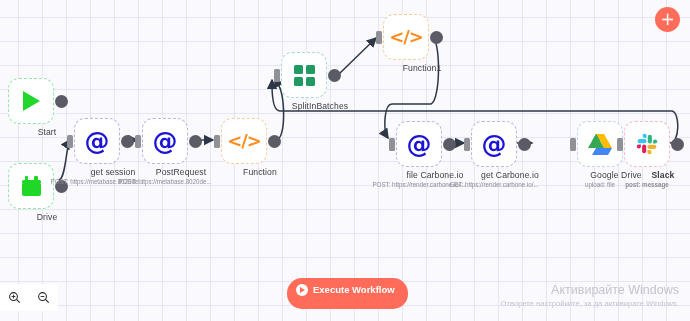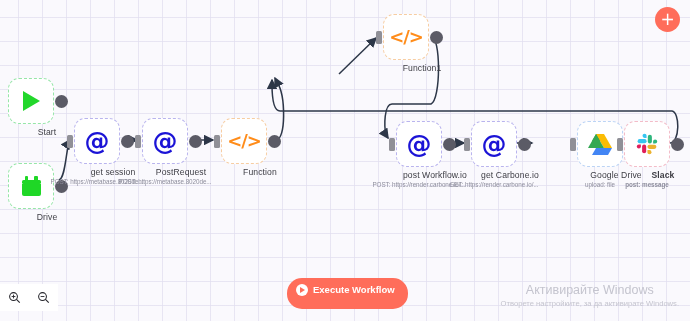--- a/index.html
+++ b/index.html
@@ -89,21 +89,21 @@
     font-size:9.5px;font-weight:bold;cursor:pointer;white-space:nowrap;
   }
   #exec-btn .pico{
     width:12px;height:12px;border-radius:50%;background:#fff;
     display:flex;align-items:center;justify-content:center;flex:none;
   }
   #exec-btn .pico i{
     width:0;height:0;border-style:solid;border-width:3px 0 3px 5px;
     border-color:transparent transparent transparent #ff6d5a;margin-left:1px;
   }
-  #watermark{position:absolute;right:11px;bottom:12px;text-align:center;color:#c4c4ce;}
+  #watermark{position:absolute;right:11px;bottom:12px;text-align:right;color:#c4c4ce;}
   #wm-title{font-size:12.5px;line-height:15px;}
   #wm-sub{font-size:7.6px;line-height:11px;}
 </style>
 </head>
 <body>
 
 <div id="canvas">
 
   <svg id="wires" viewBox="0 0 690 321">
     <defs>
@@ -181,37 +181,50 @@
 
   <div class="node b-orange" style="left:221px;top:118px;">
     <div class="box">
       <span class="ic ic-code">&lt;/&gt;</span>
     </div>
     <span class="port-in"></span>
     <span class="port-out"></span>
     <span class="caption">Function</span>
   </div>
 
+  <div class="node b-teal" style="left:281px;top:52px;">
+    <div class="box">
+      <span class="ic ic-batches">
+        <i></i>
+          <i></i>
+          <i></i>
+          <i></i>
+      </span>
+    </div>
+    <span class="port-in"></span>
+    <span class="port-out"></span>
+    <span class="caption">SplitInBatches</span>
+  </div>
 
   <div class="node b-orange" style="left:383px;top:14px;">
     <div class="box">
       <span class="ic ic-code">&lt;/&gt;</span>
     </div>
     <span class="port-in"></span>
     <span class="port-out"></span>
     <span class="caption">Function1</span>
   </div>
 
   <div class="node b-purple" style="left:396px;top:121px;">
     <div class="box">
       <span class="ic ic-at">@</span>
     </div>
     <span class="port-in"></span>
     <span class="port-out"></span>
-    <span class="caption">post Workflow.io</span>
+    <span class="caption">file Carbone.io</span>
     <span class="subtitle">POST: https://render.carbone.io/...</span>
   </div>
 
   <div class="node b-purple" style="left:471px;top:121px;">
     <div class="box">
       <span class="ic ic-at">@</span>
     </div>
     <span class="port-in"></span>
     <span class="port-out"></span>
     <span class="caption">get Carbone.io</span>

